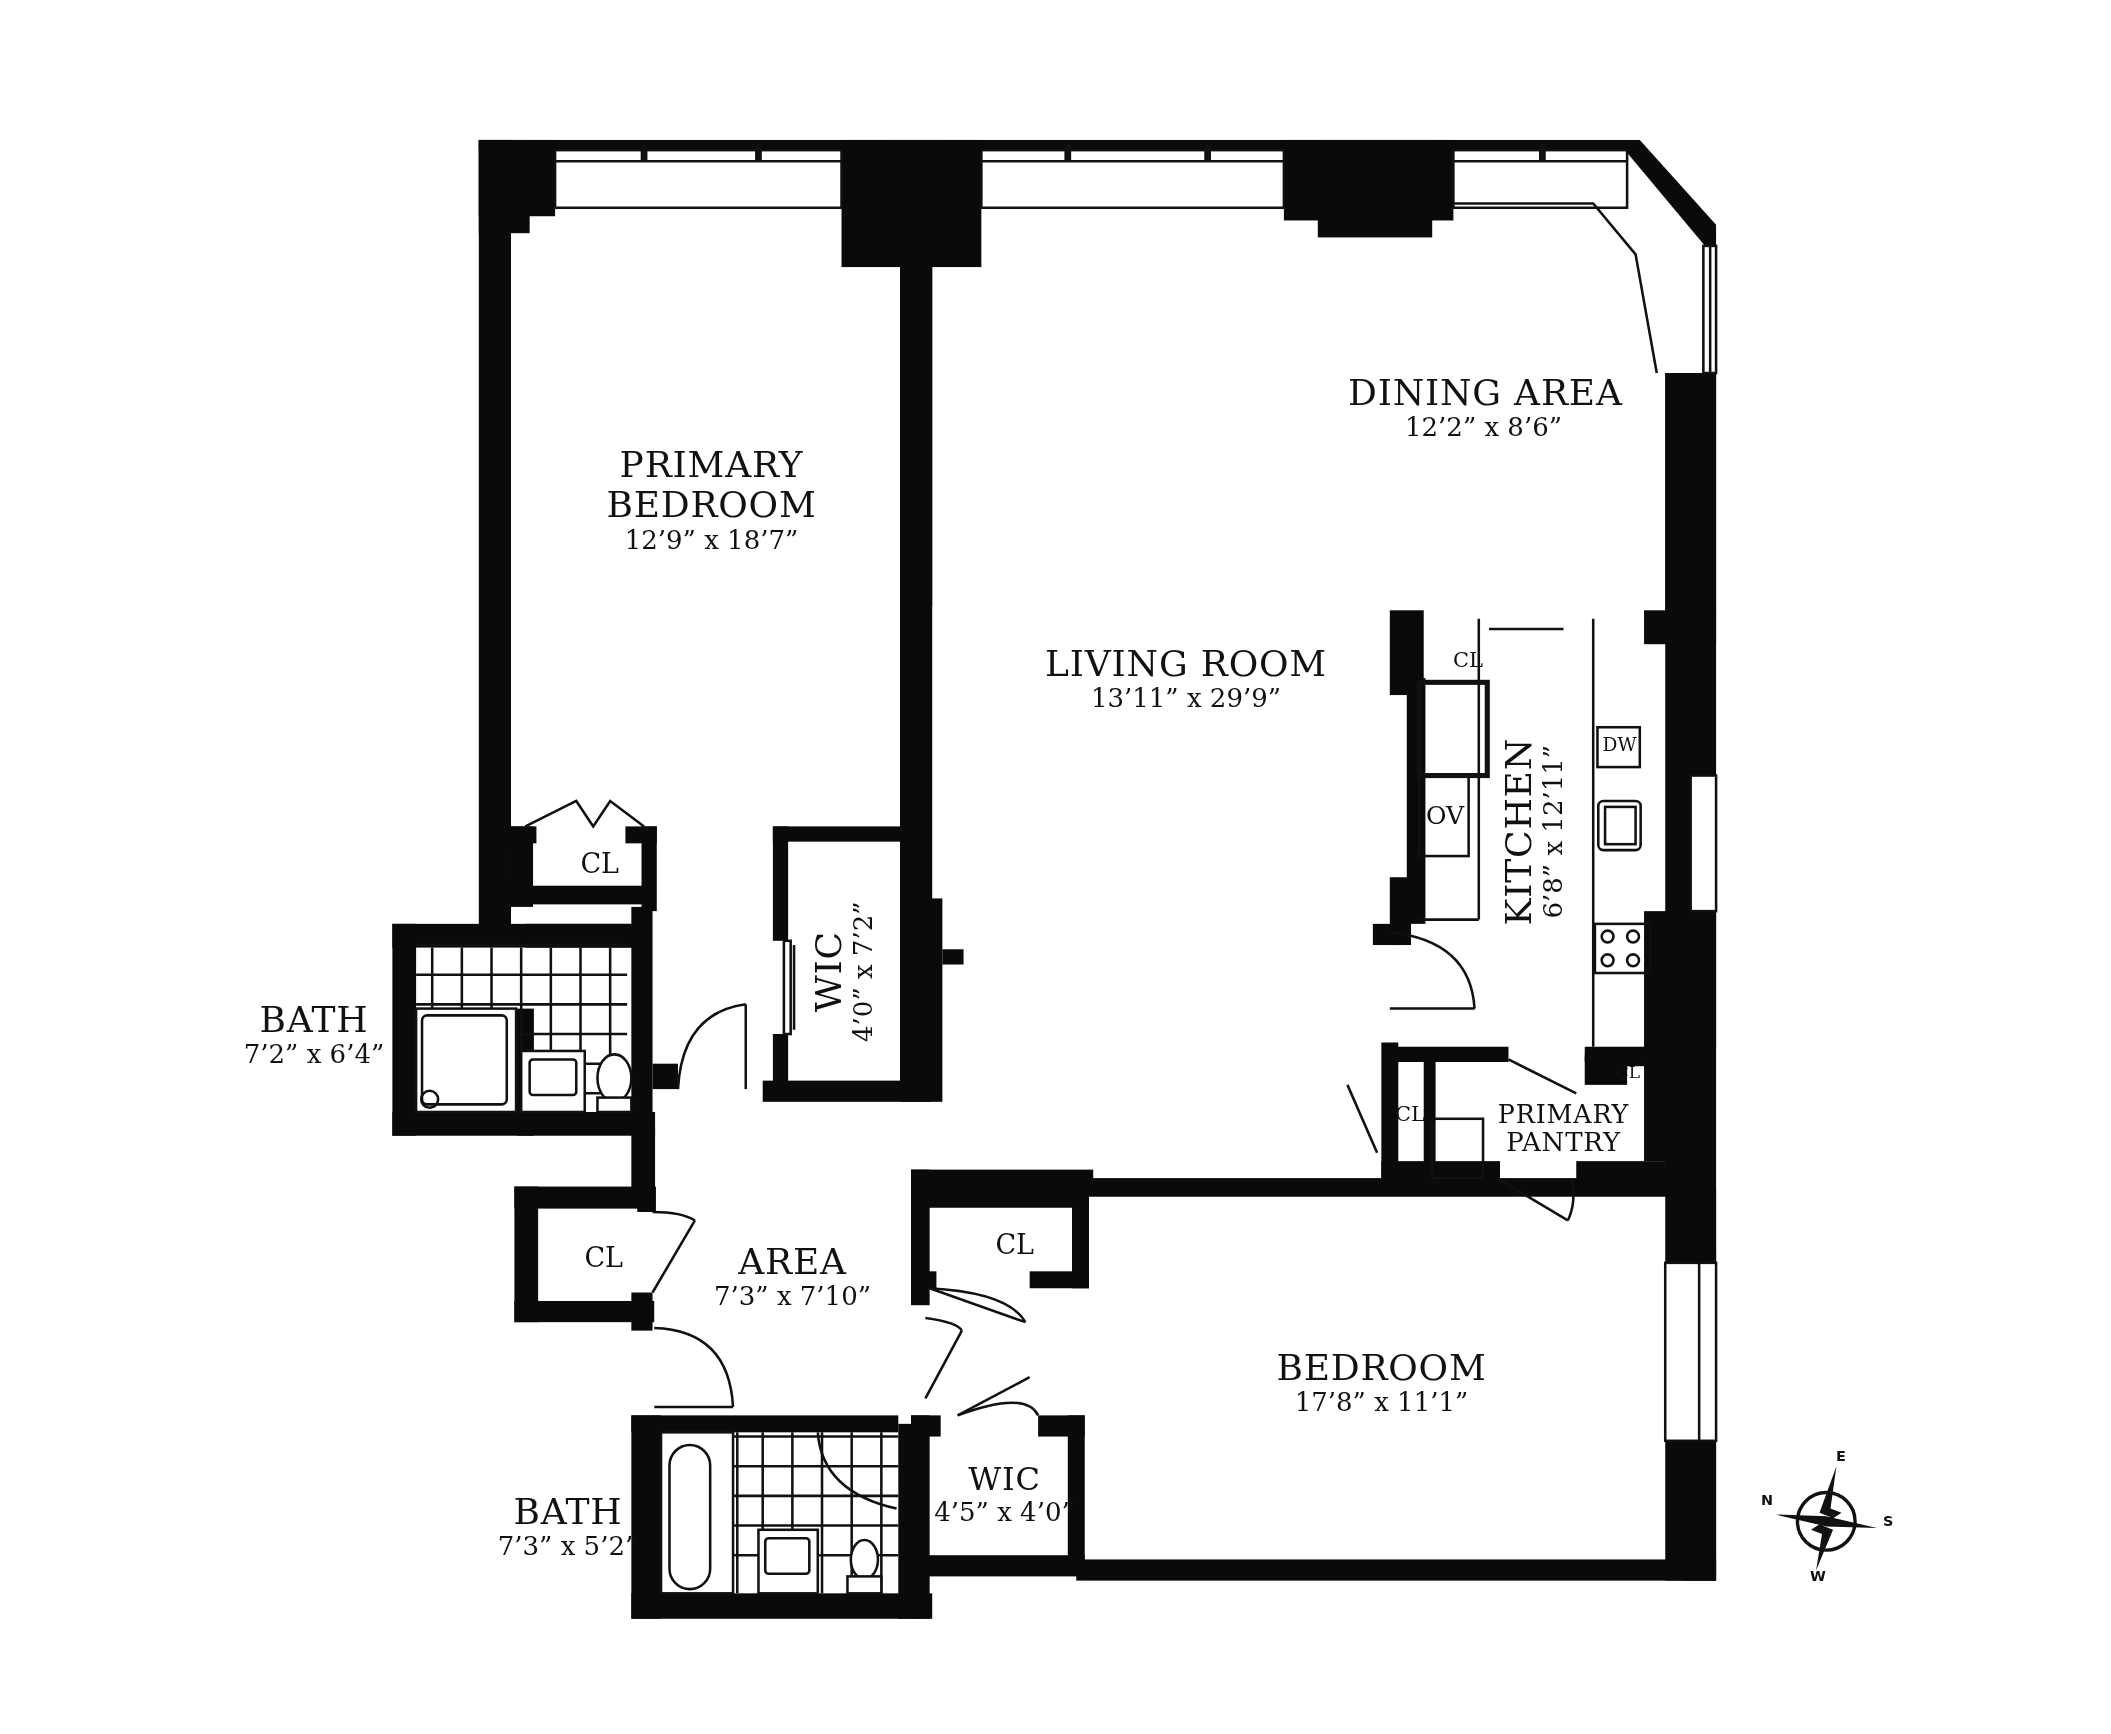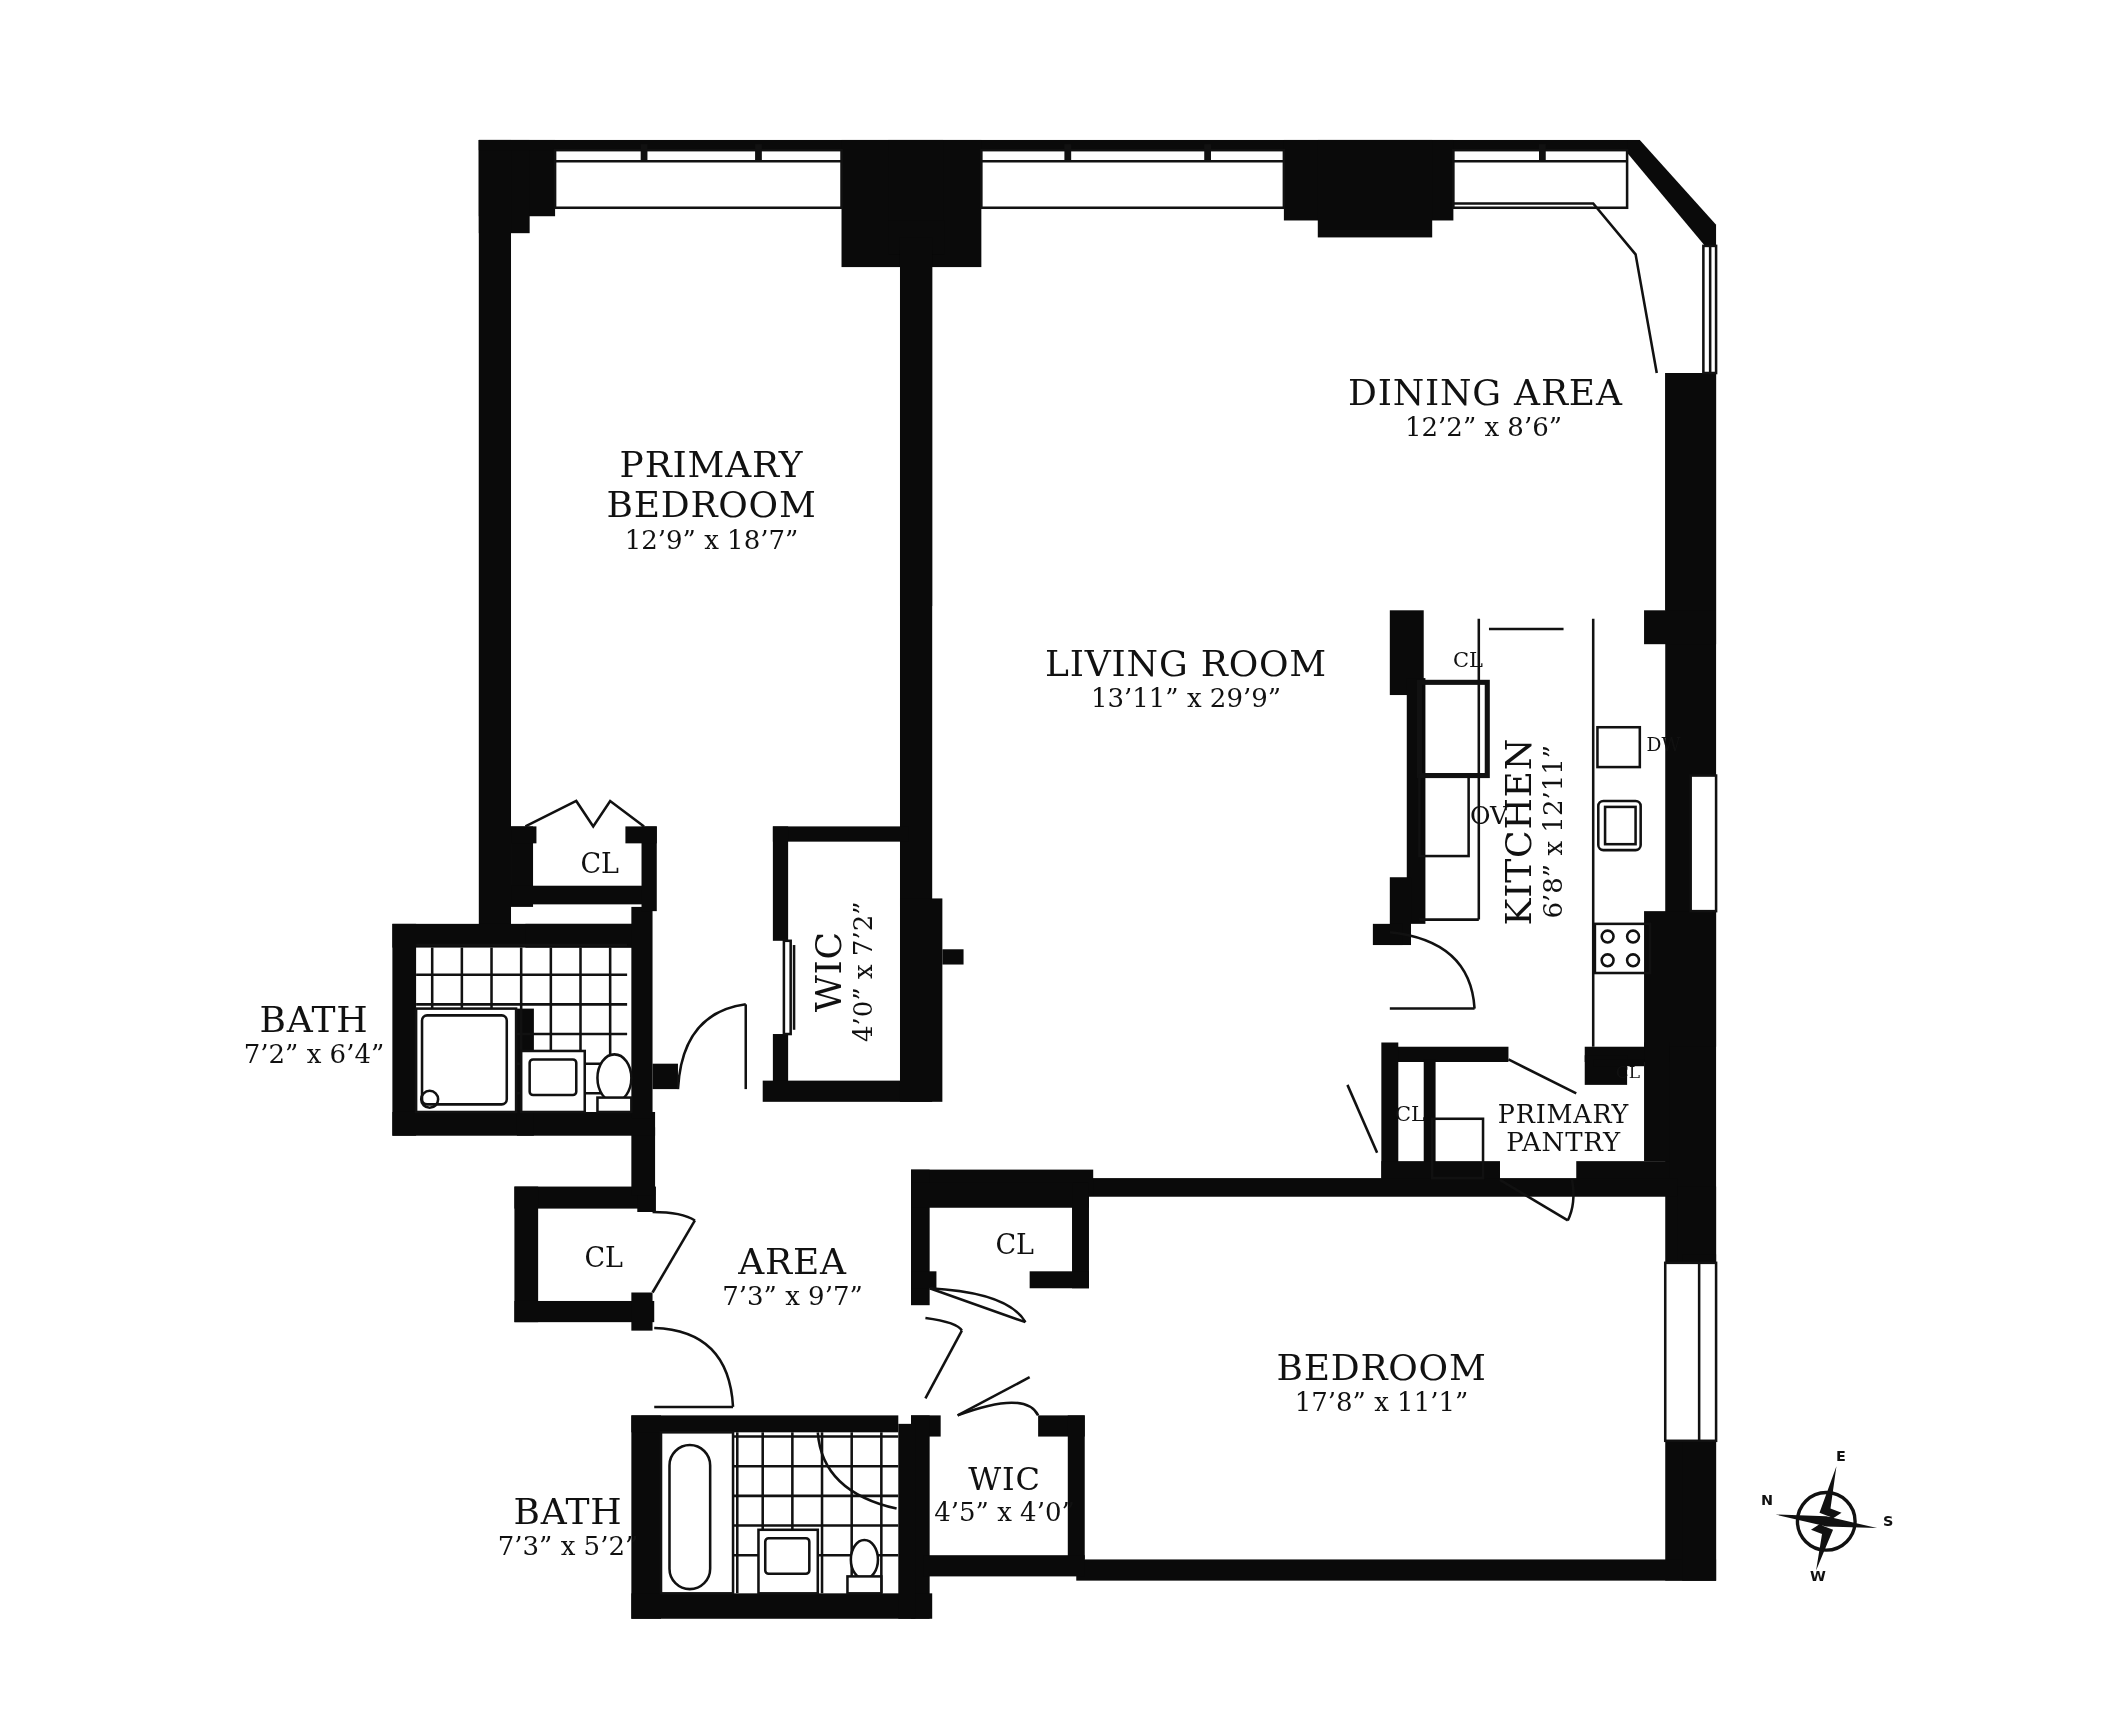--- a/index.html
+++ b/index.html
@@ -6,21 +6,21 @@
   body { width:2111px; height:1735px; position:relative; overflow:hidden;
          font-family:"DejaVu Serif","Liberation Serif",serif; color:#111; }
   #plan { position:absolute; left:0; top:0; width:2111px; height:1735px; }
   .lbl { position:absolute; text-align:center; white-space:nowrap; line-height:1.12; color:#111; }
   .lbl .name { display:block; font-size:36px; letter-spacing:0.8px; }
   .lbl .dim  { display:block; font-size:26px; }
   .lbl.small .name { font-size:28px; }
   .rot { transform:rotate(-90deg); transform-origin:center center; }
   .cl { position:absolute; font-size:27px; text-align:right; }
   .cl.tiny { font-size:21px; }
-  .appl { position:absolute; font-size:22px; text-align:center;margin-left:44px; }
+  .appl { position:absolute; font-size:22px; text-align:center; }
   .compass-letter { position:absolute; font-family:"DejaVu Sans","Liberation Sans",sans-serif; font-weight:bold; font-size:14.4px; }
 </style>
 </head>
 <body>
 
 <svg id="plan" viewBox="0 0 2491 2047" xmlns="http://www.w3.org/2000/svg">
   <g fill="#0a0a0a" stroke="none">
 
     <rect x="565" y="165" width="90" height="90"></rect>
     <rect x="565" y="165" width="60" height="110"></rect>
@@ -248,21 +248,21 @@
 <div class="lbl" style="left:229px;top:1000px;width:170px;">
   <span class="name">BATH</span>
   <span class="dim">7’2” x 6’4”</span>
 </div>
 <div class="lbl rot" style="left:746px;top:937px;width:195px;">
   <span class="name">WIC</span>
   <span class="dim">4’0” x 7’2”</span>
 </div>
 <div class="lbl" style="left:695px;top:1242px;width:195px;">
   <span class="name">AREA</span>
-  <span class="dim">7’3” x 9’7”</span>
+  <span class="dim">7’3” x 7’10”</span>
 </div>
 <div class="lbl" style="left:483px;top:1492px;width:170px;">
   <span class="name">BATH</span>
   <span class="dim">7’3” x 5’2”</span>
 </div>
 <div class="lbl" style="left:928px;top:1462px;width:153px;">
   <span class="name" style="font-size:32px">WIC</span>
   <span class="dim">4’5” x 4’0”</span>
 </div>
 <div class="lbl" style="left:1246px;top:1348px;width:271px;">

